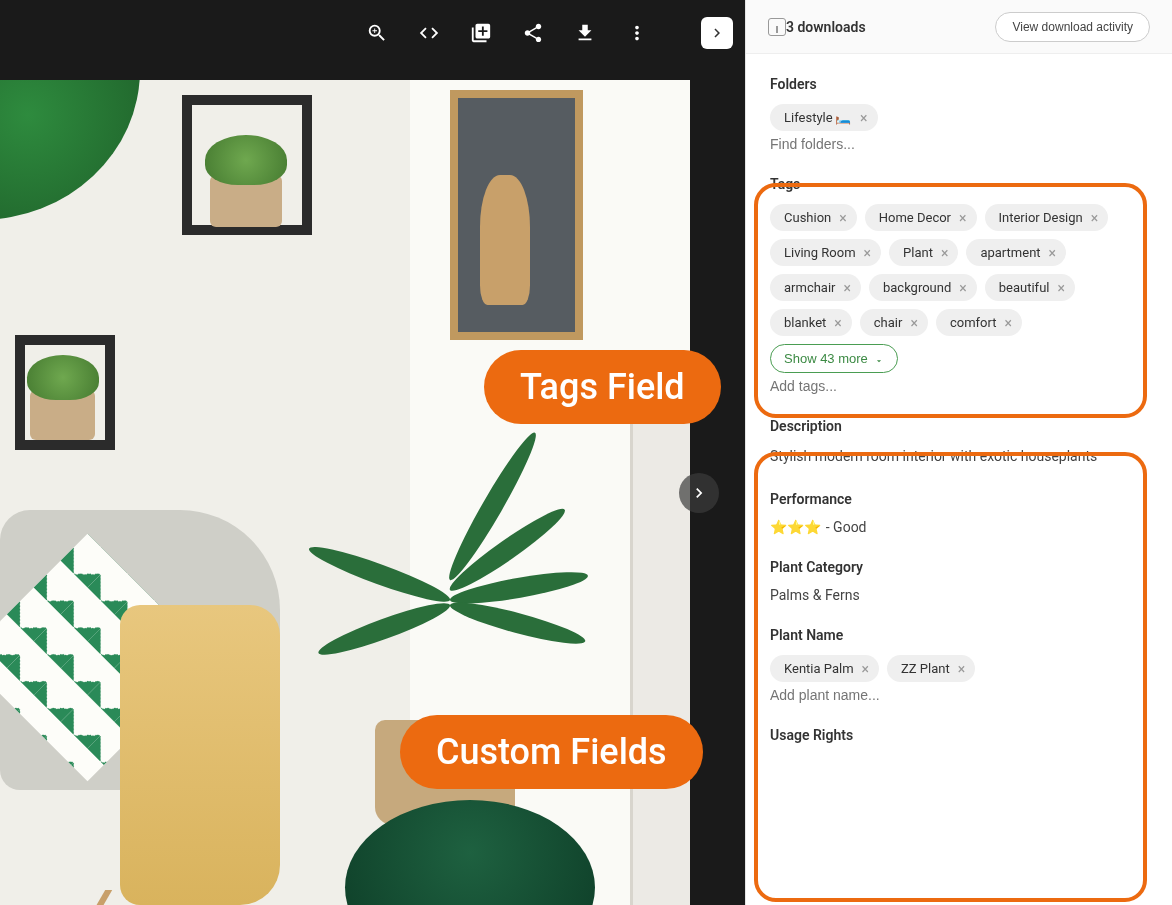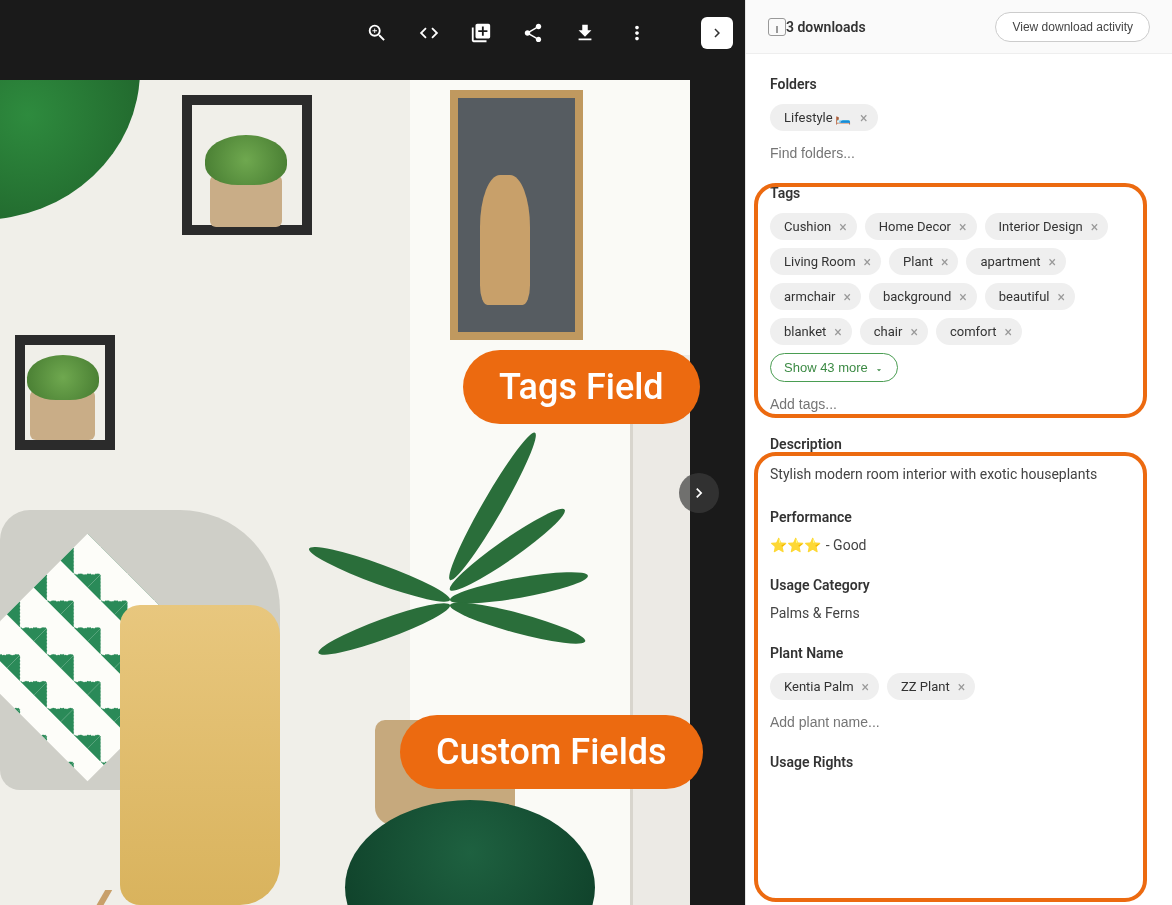--- a/index.html
+++ b/index.html
@@ -113,21 +113,21 @@
 .annotation {
   position:absolute;
   background:#ec6a10;
   color:#fff;
   font-size:36px;
   font-weight:500;
   padding:16px 36px;
   border-radius:40px;
   white-space:nowrap;
 }
-.ann1{left:463px;top:270px;}
+.ann1{left:484px;top:270px;}
 .ann2{left:400px;top:635px;}
 
 .right-panel {
   width: 427px;
   height: 905px;
   background:#fff;
   border-left:1px solid #e5e5e5;
   display:flex;
   flex-direction:column;
   font-size:14px;
@@ -164,21 +164,21 @@
   background:#efefef;
   padding:6px 10px 6px 14px;
   border-radius:16px;
   font-size:13px;
   color:#333;
 }
 .chip .x{color:#999;font-size:14px;cursor:pointer;line-height:1;}
 .placeholder-input{
   color:#999;
   font-size:14px;
-  margin-top:14px;
+  margin-top:5px;
   border:none;
   outline:none;
   width:100%;
   background:transparent;
 }
 .show-more{
   display:inline-flex;
   align-items:flex-end;
   gap:6px;
   border:1px solid #4a9d52;
@@ -369,21 +369,21 @@
       <div class="section-title">Description</div>
       <div class="desc-text">Stylish modern room interior with exotic houseplants</div>
     </div>
 
     <div class="section">
       <div class="section-title">Performance</div>
       <div class="field-val">⭐⭐⭐ - Good</div>
     </div>
 
     <div class="section">
-      <div class="section-title">Usage Category</div>
+      <div class="section-title">Plant Category</div>
       <div class="field-val">Palms &amp; Ferns</div>
     </div>
 
     <div class="section">
       <div class="section-title">Plant Name</div>
       <div class="chips" id="plantname-chips">
           <div class="chip">
             <span>Kentia Palm</span>
             <span class="x">×</span>
           </div>

